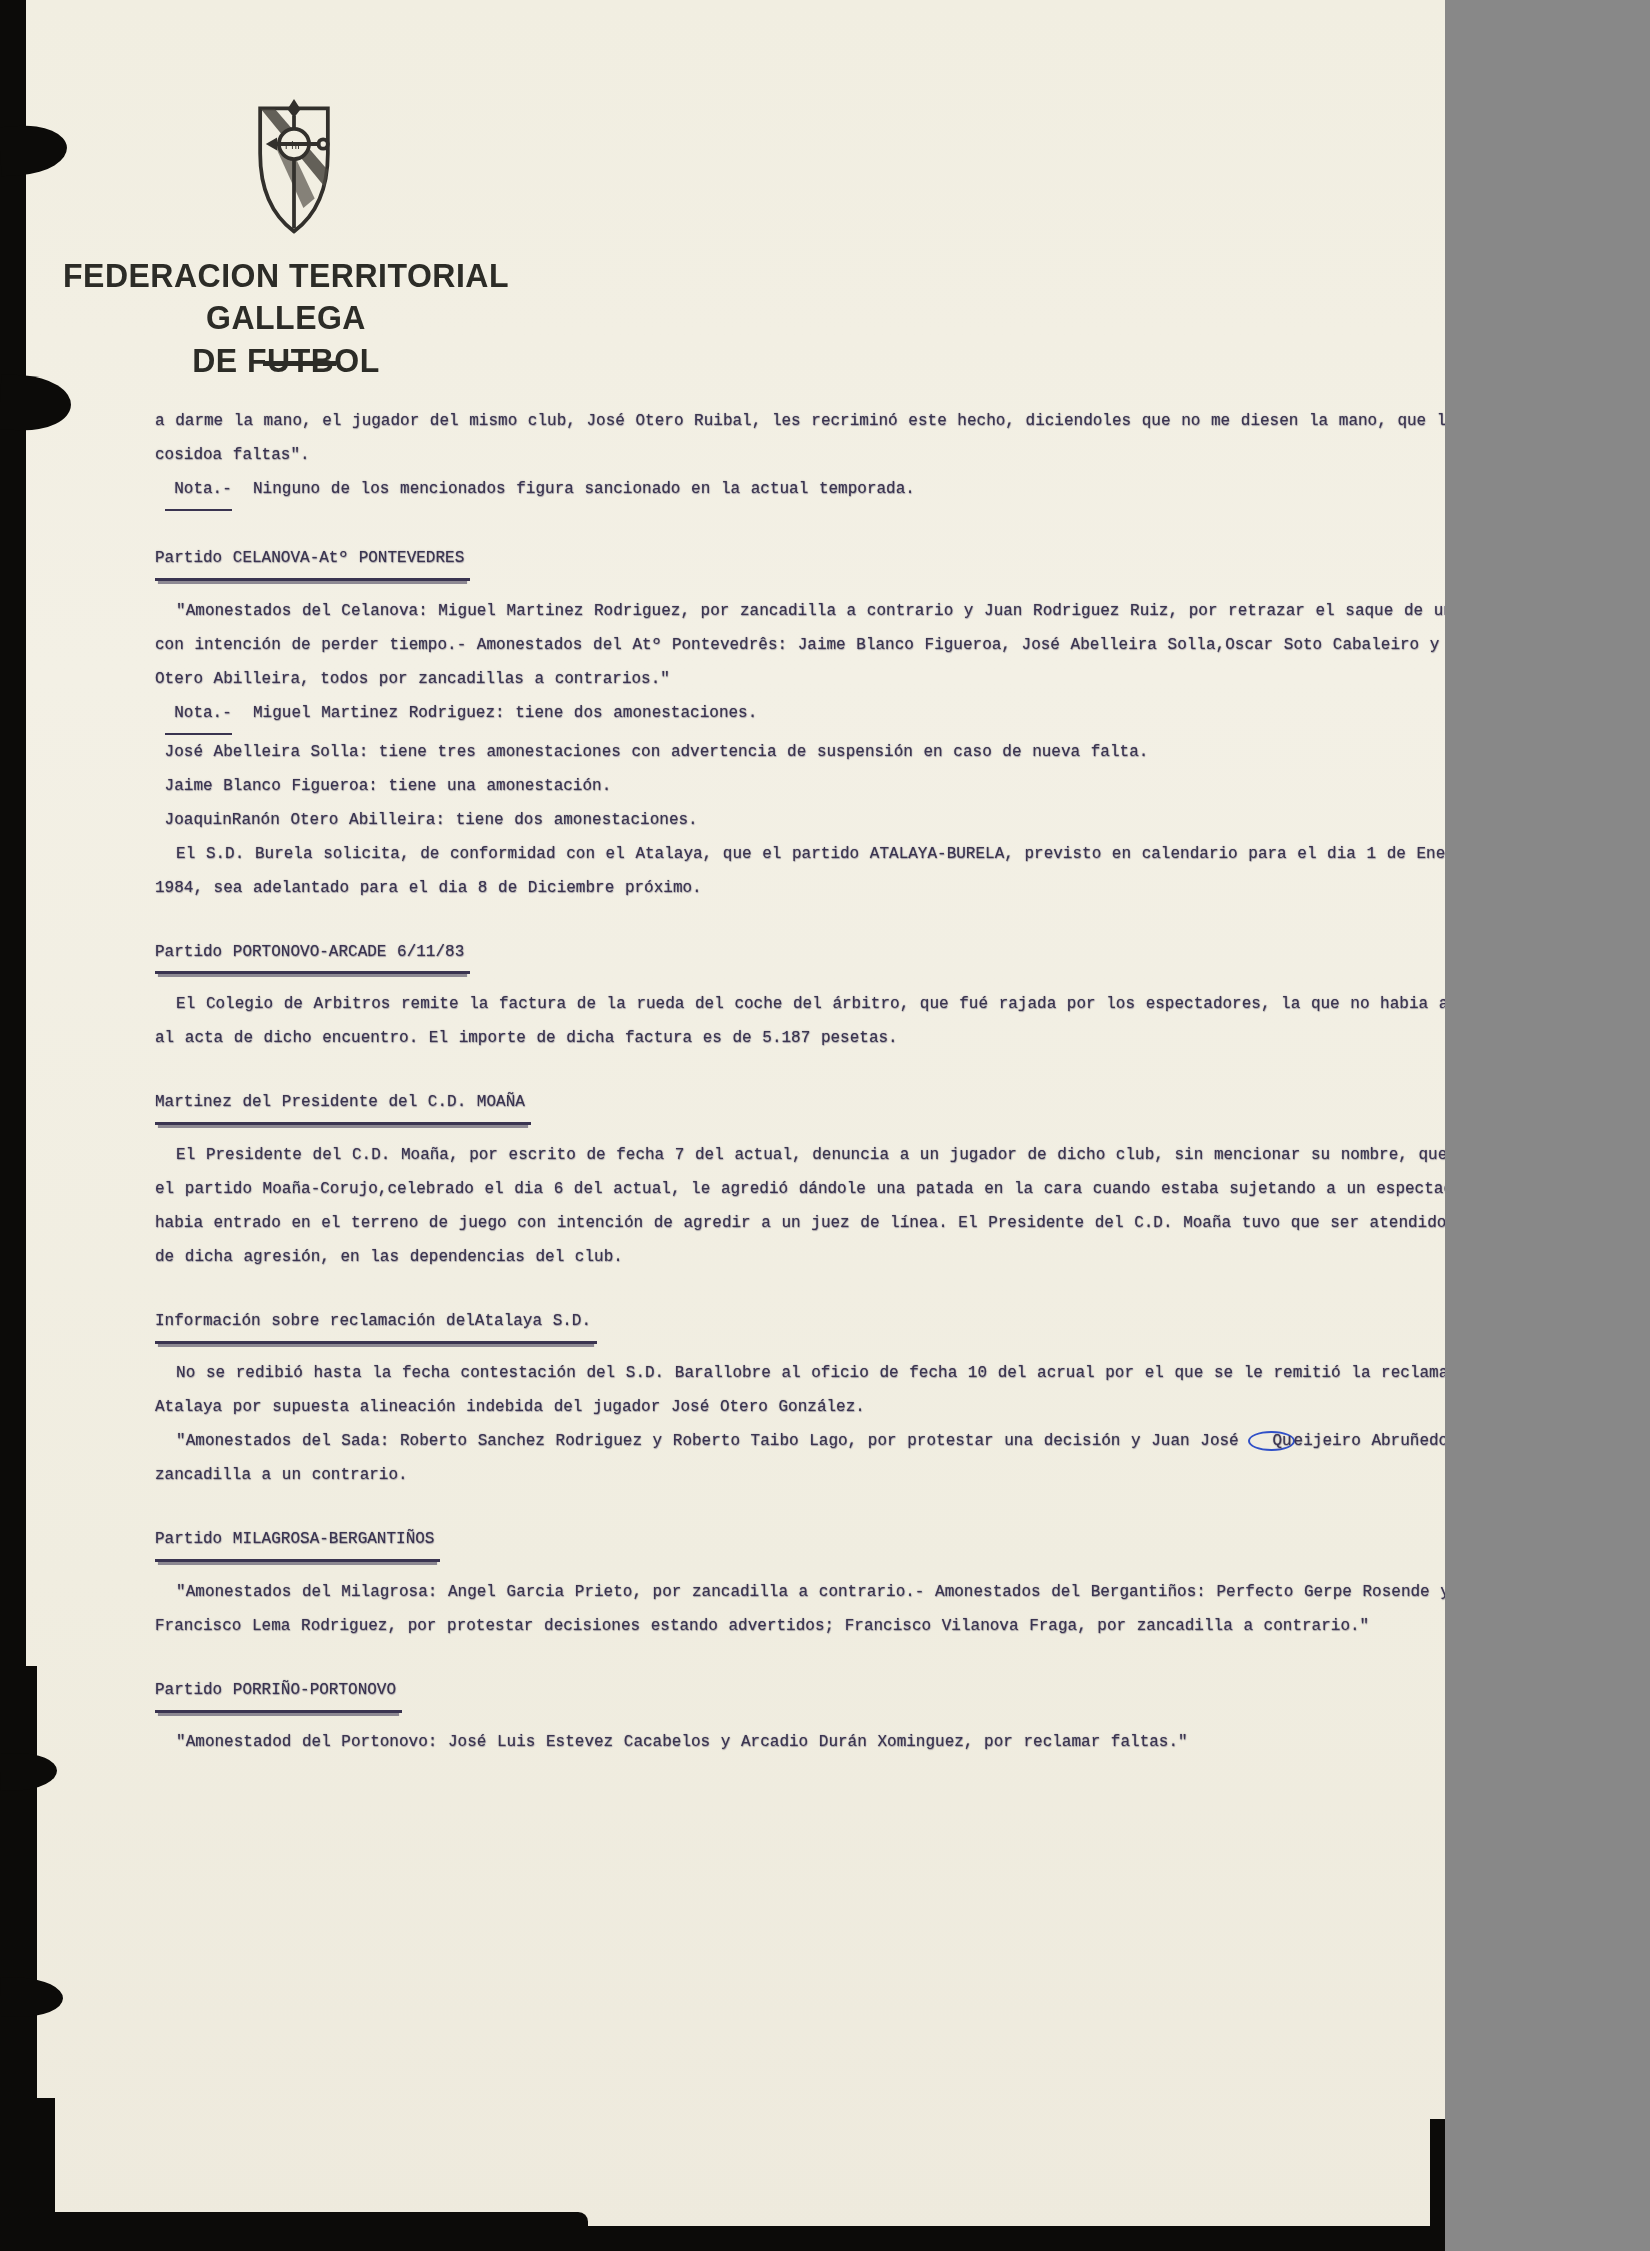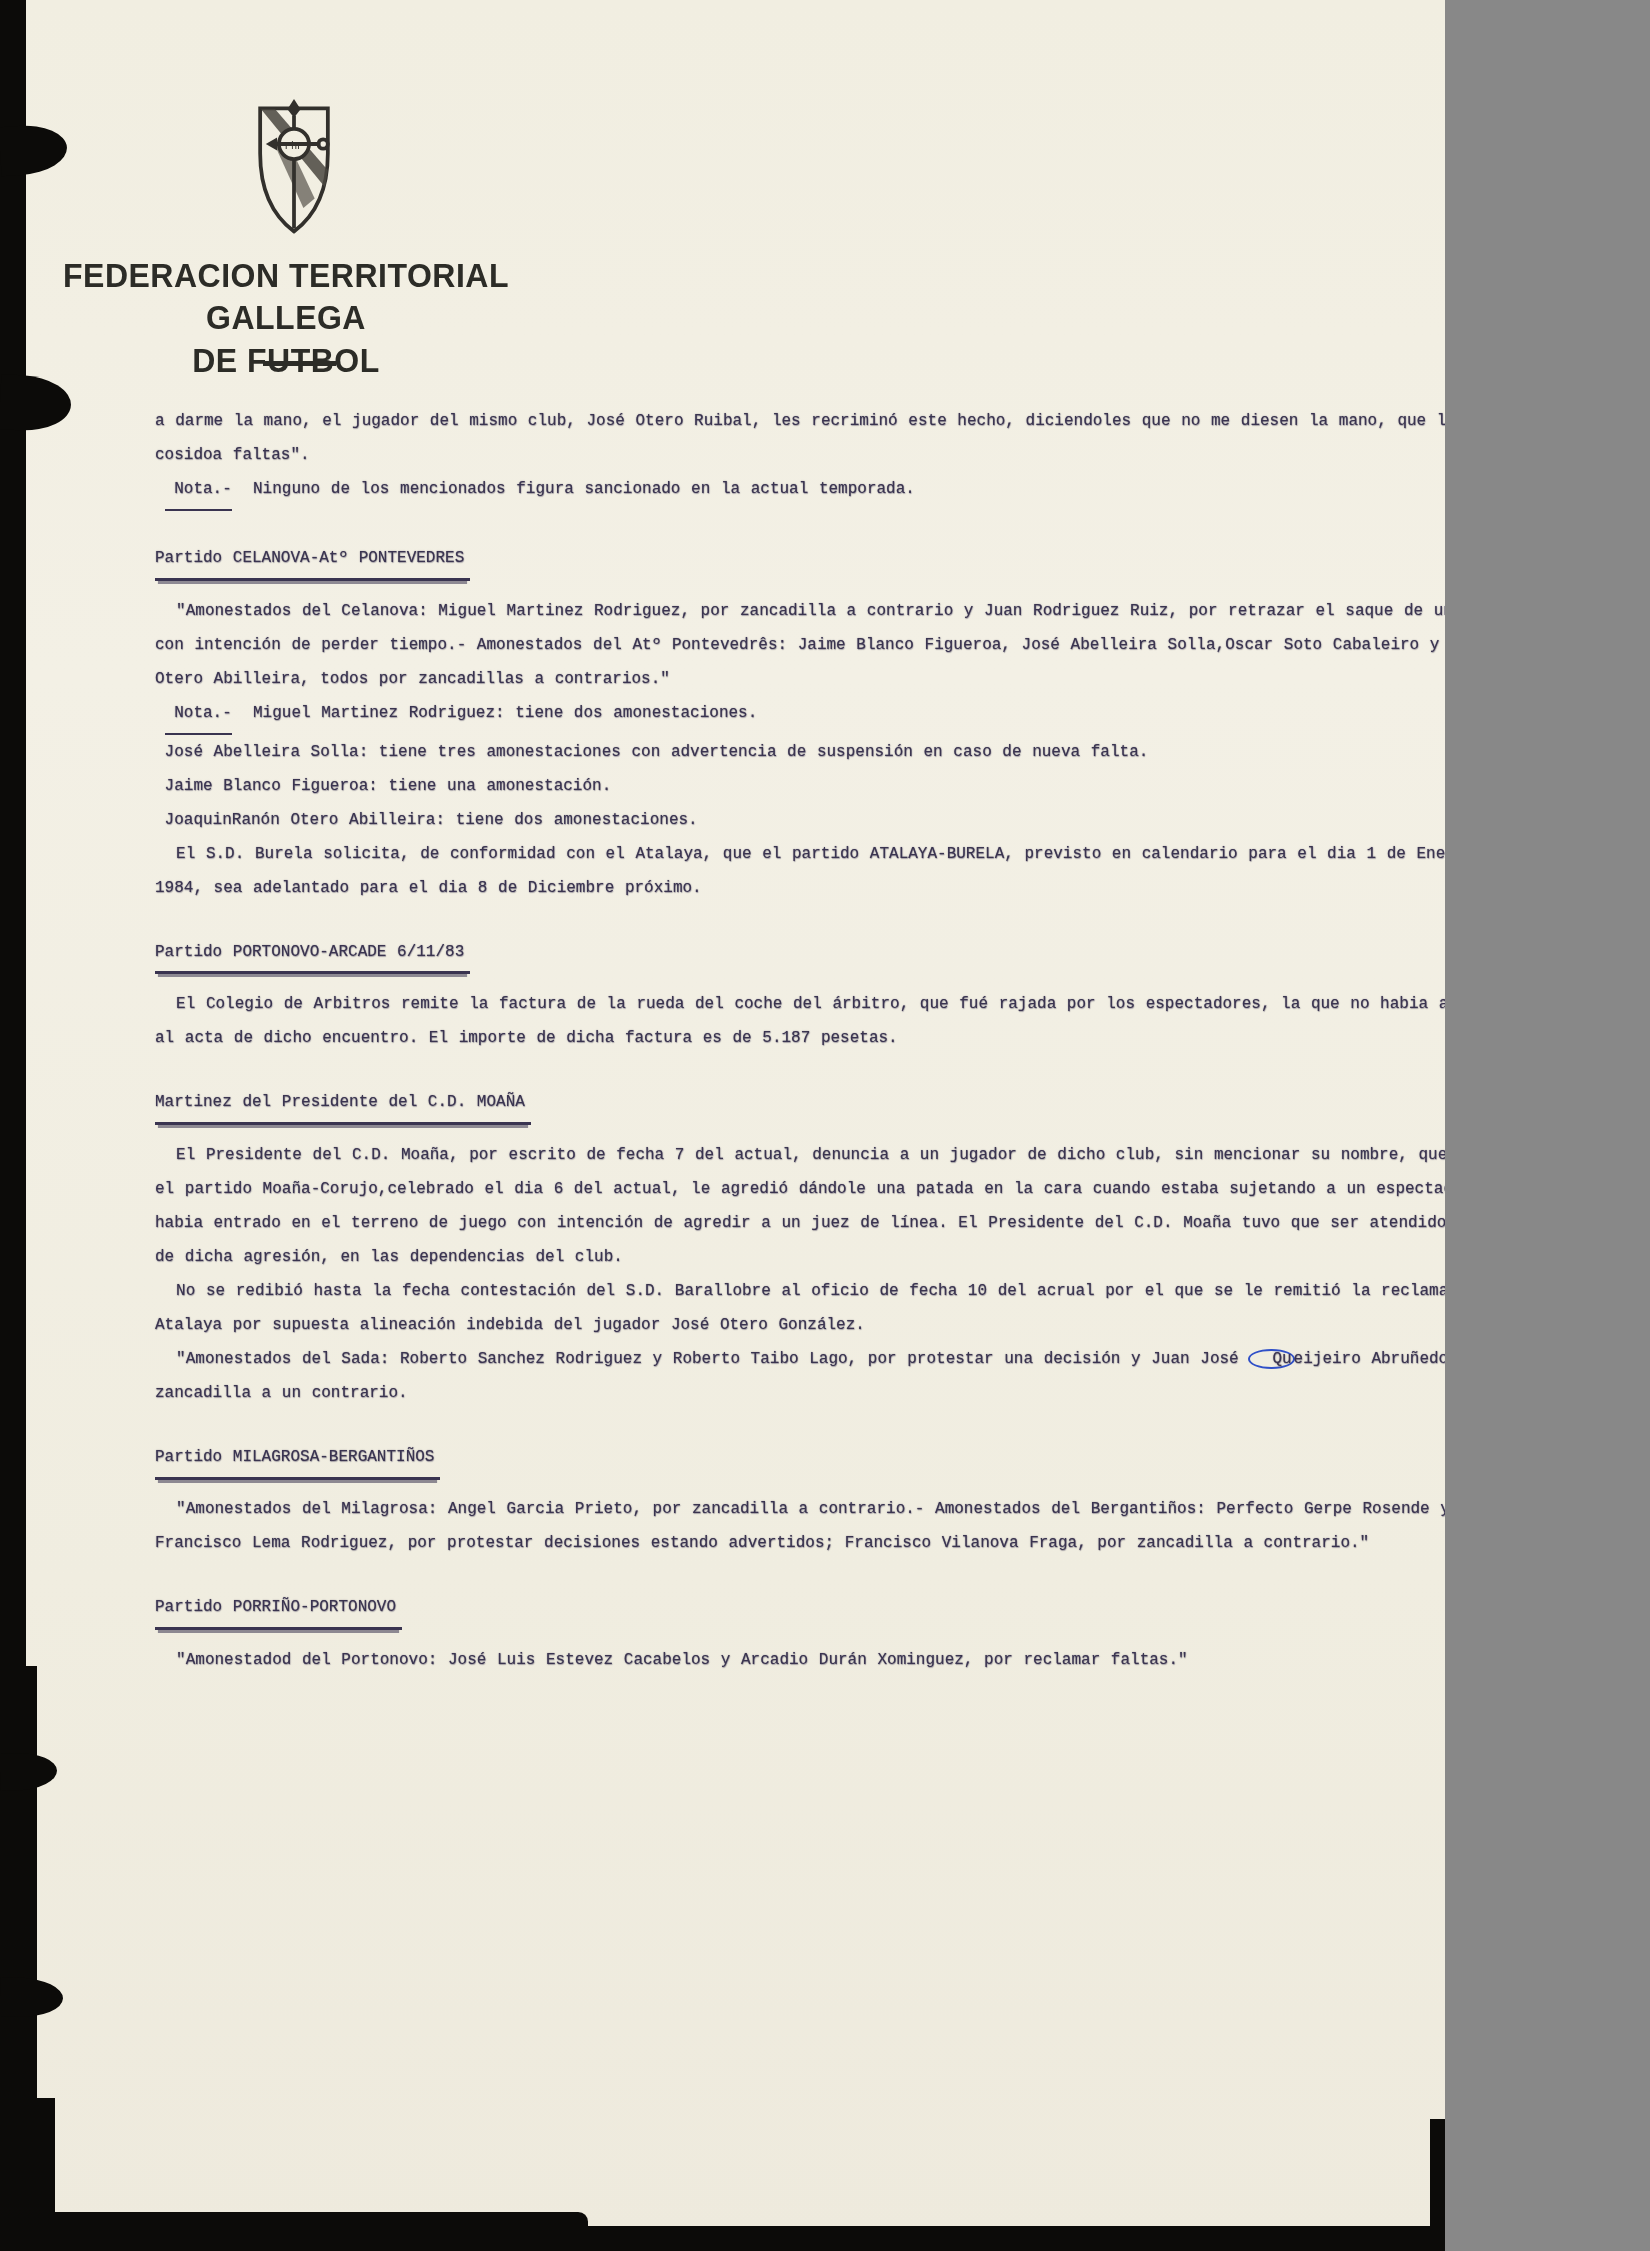--- a/index.html
+++ b/index.html
@@ -129,20 +129,21 @@
       <p class="para indent">"Amonestados del Celanova: Miguel Martinez Rodriguez, por zancadilla a contrario y Juan Rodriguez Ruiz, por retrazar el saque de una falta con intención de perder tiempo.- Amonestados del Atº Pontevedrês: Jaime Blanco Figueroa, José Abelleira Solla,Oscar Soto Cabaleiro y Joaquin Otero Abilleira, todos por zancadillas a contrarios."</p>
       <p class="line"><span class="nota-label">Nota.-</span><span>&nbsp;&nbsp;Miguel Martinez Rodriguez: tiene dos amonestaciones.</span></p>
       <p class="line">José Abelleira Solla: tiene tres amonestaciones con advertencia de suspensión en caso de nueva falta.</p>
       <p class="line">Jaime Blanco Figueroa: tiene una amonestación.</p>
       <p class="line">JoaquinRanón Otero Abilleira: tiene dos amonestaciones.</p>
       <p class="para indent">El S.D. Burela solicita, de conformidad con el Atalaya, que el partido ATALAYA-BURELA, previsto en calendario para el dia 1 de Enero de 1984, sea adelantado para el dia 8 de Diciembre próximo.</p>
       <div class="heading"><span class="heading-text">Partido PORTONOVO-ARCADE 6/11/83</span></div>
       <p class="para indent">El Colegio de Arbitros remite la factura de la rueda del coche del árbitro, que fué rajada por los espectadores, la que no habia aido unida al acta de dicho encuentro. El importe de dicha factura es de 5.187 pesetas.</p>
       <div class="heading"><span class="heading-text">Martinez del Presidente del C.D. MOAÑA</span></div>
       <p class="para indent">El Presidente del C.D. Moaña, por escrito de fecha 7 del actual, denuncia a un jugador de dicho club, sin mencionar su nombre, que durante el partido Moaña-Corujo,celebrado el dia 6 del actual, le agredió dándole una patada en la cara cuando estaba sujetando a un espectador que habia entrado en el terreno de juego con intención de agredir a un juez de línea. El Presidente del C.D. Moaña tuvo que ser atendido a causa de dicha agresión, en las dependencias del club.</p>
+      <div class="heading"><span class="heading-text">Información sobre reclamación delAtalaya S.D.</span></div>
       <p class="para indent">No se redibió hasta la fecha contestación del S.D. Barallobre al oficio de fecha 10 del acrual por el que se le remitió la reclamación del Atalaya por supuesta alineación indebida del jugador José Otero González.</p>
       <p class="para indent"><span>"Amonestados del Sada: Roberto Sanchez Rodriguez y Roberto Taibo Lago, por protestar una decisión y Juan José </span><span class="circled-mark">Qu</span><span>eijeiro Abruñedo, por zancadilla a un contrario.</span></p>
       <div class="heading"><span class="heading-text">Partido MILAGROSA-BERGANTIÑOS</span></div>
       <p class="para indent">"Amonestados del Milagrosa: Angel Garcia Prieto, por zancadilla a contrario.- Amonestados del Bergantiños: Perfecto Gerpe Rosende y Francisco Lema Rodriguez, por protestar decisiones estando advertidos; Francisco Vilanova Fraga, por zancadilla a contrario."</p>
       <div class="heading"><span class="heading-text">Partido PORRIÑO-PORTONOVO</span></div>
       <p class="para indent">"Amonestadod del Portonovo: José Luis Estevez Cacabelos y Arcadio Durán Xominguez, por reclamar faltas."</p>
     </div>
 
 </div>
 

